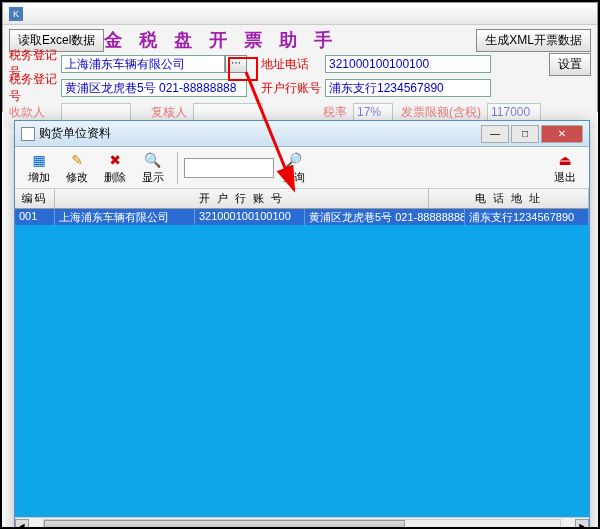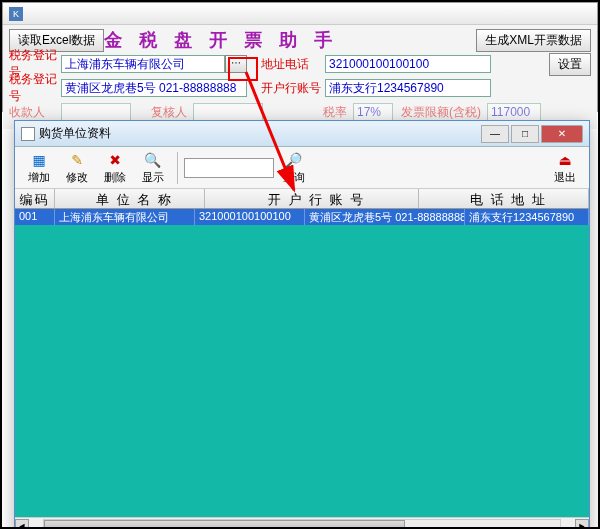--- a/index.html
+++ b/index.html
@@ -27,23 +27,23 @@
 .winbtn.close { background: #c94f4f; color: #fff; width: 42px; border-radius: 0 2px 2px 0; }
 
 .toolbar { height: 42px; background: #f6f6f6; border-bottom: 1px solid #ccc; display: flex; align-items: center; padding: 2px 6px; gap: 2px; }
 .tbtn { display: flex; flex-direction: column; align-items: center; justify-content: center; width: 36px; height: 38px; cursor: pointer; font-size: 11px; border: 1px solid transparent; }
 .tbtn .ico { width: 20px; height: 20px; display: flex; align-items: center; justify-content: center; font-size: 14px; }
 .sep { width: 1px; height: 32px; background: #bbb; margin: 0 4px; }
 .search-box { height: 20px; border: 1px solid #999; width: 90px; background: #fff; }
 .tbspacer { flex: 1; }
 
 .table-wrap { position: relative; height: 328px; overflow: hidden; }
-.thead { display: flex; background: linear-gradient(#f8f8f8,#e4e4e4); border-bottom: 1px solid #999; height: 20px; font-size: 13px; gap: 10px; }
+.thead { display: flex; background: linear-gradient(#f8f8f8,#e4e4e4); border-bottom: 1px solid #999; height: 20px; font-size: 11px; }
 .th { border-right: 1px solid #bbb; padding: 2px 4px; text-align: center; letter-spacing: 2px; }
-.tbody { background: #14b8a6; height: 308px; position: relative; }
+.tbody { background: #0ea5e9; height: 308px; position: relative; }
 .trow { display: flex; height: 16px; font-size: 11px; color: #fff; background: #2a6bd4; }
 .td { border-right: 1px solid rgba(255,255,255,0.3); padding: 1px 4px; overflow: hidden; white-space: nowrap; }
 
 .hscroll { height: 16px; background: #f0f0f0; border-top: 1px solid #ccc; display: flex; align-items: center; }
 .hscroll .track { flex: 1; height: 14px; background: #eee; border: 1px solid #ccc; margin: 0 14px; position: relative; }
 .hscroll .thumb { position: absolute; left: 0; top: 0; bottom: 0; width: 70%; background: linear-gradient(#ddd,#bbb); border: 1px solid #999; }
 .hscroll .arr { width: 14px; height: 14px; background: #ddd; border: 1px solid #999; text-align: center; font-size: 9px; line-height: 12px; }
 
 
 .red-arrow { position: absolute; top: 58px; left: 232px; width: 150px; height: 150px; pointer-events: none; z-index: 100; }
@@ -139,21 +139,20 @@
       </div>
     <span class="tbspacer"></span>
     <div class="tbtn">
         <span class="ico" style="color:#c00">⏏</span>
         <span>退出</span>
       </div>
   </div>
   <div class="table-wrap">
     <div class="thead">
       <div class="th" style="width:40px">编码</div>
-      <div class="th" style="width:140px">单 位 名 称</div>
       <div class="th" style="flex:1">开 户 行 账 号</div>
       <div class="th" style="width:160px">电 话 地 址</div>
     </div>
     <div class="tbody">
       <div class="trow">
         <div class="td" style="width:40px">001</div>
         <div class="td" style="width:140px">上海浦东车辆有限公司</div>
         <div class="td" style="width:110px">321000100100100</div>
         <div class="td" style="width:160px">黄浦区龙虎巷5号 021-88888888</div>
         <div class="td" style="flex:1">浦东支行1234567890</div>

